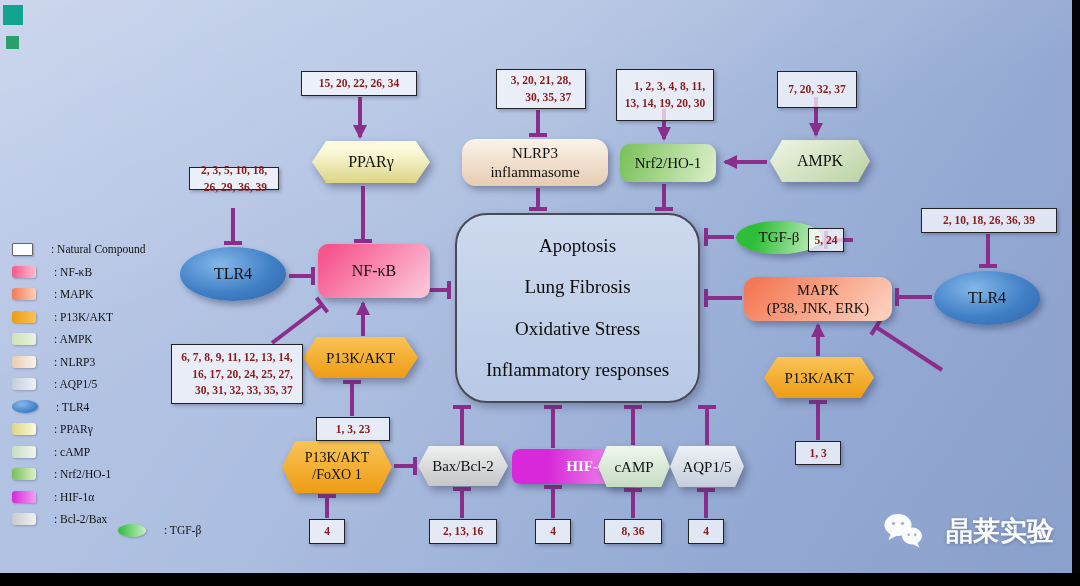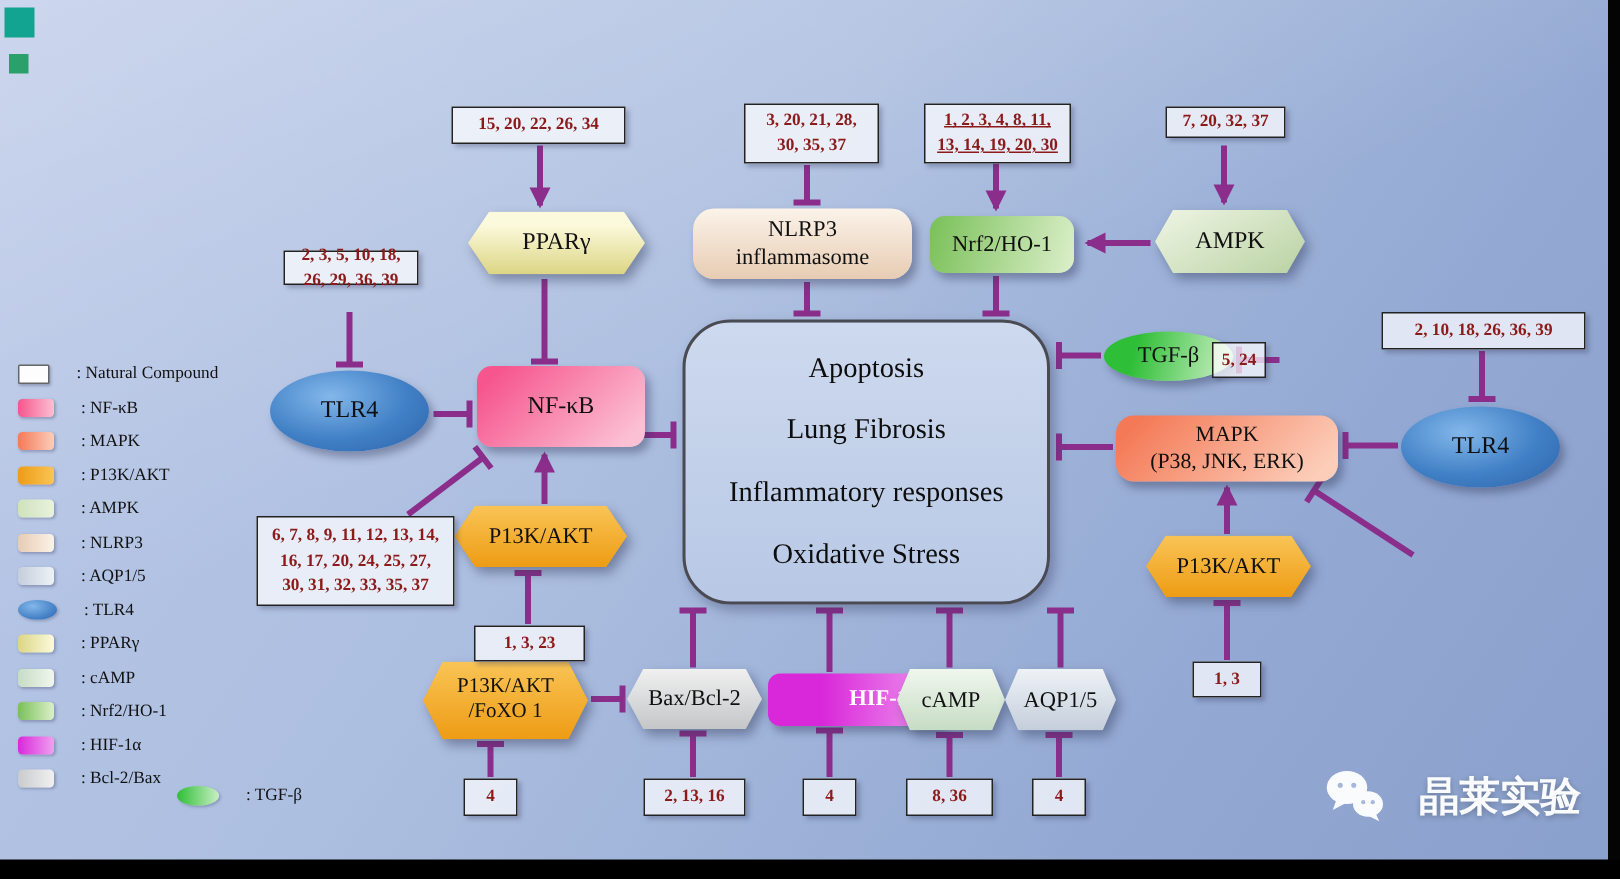--- a/index.html
+++ b/index.html
@@ -65,27 +65,27 @@
     display:flex;flex-direction:column;justify-content:space-around;
     align-items:center;padding:10px 12px;font-size:19px;color:#0d0d0d;
     box-shadow:3px 4px 8px rgba(45,50,85,.35);
   }
 
   
   .numbox{
     position:absolute;border:1px solid #222;box-sizing:border-box;
     background:rgba(253,253,255,.72);color:#8B1A1A;font-weight:bold;
     font-size:11.5px;line-height:1.45;display:flex;align-items:center;
-    justify-content:center;text-align:center;white-space:pre-line;padding:1px 3px;
+    justify-content:center;text-align:right;white-space:pre-line;padding:1px 3px;
     box-shadow:2px 2px 3px rgba(45,50,85,.30);
   }
   .b1{left:301px;top:71px;width:116px;height:25px;}
   .b2{left:496px;top:69px;width:90px;height:40px;}
-  .b3{left:616px;top:69px;width:98px;height:40px;text-decoration:underline;}
-  .b4{left:777px;top:71px;width:80px;height:21px;}
+  .b3{left:616px;top:69px;width:98px;height:52px;}
+  .b4{left:777px;top:71px;width:80px;height:37px;}
   .b5{left:189px;top:167px;width:90px;height:23px;}
   .b6{left:171px;top:344px;width:132px;height:60px;}
   .b7{left:316px;top:417px;width:74px;height:24px;}
   .b8{left:309px;top:519px;width:36px;height:25px;}
   .b9{left:429px;top:519px;width:68px;height:25px;}
   .b10{left:535px;top:519px;width:36px;height:25px;}
   .b11{left:604px;top:519px;width:58px;height:25px;}
   .b12{left:688px;top:519px;width:36px;height:25px;}
   .b13{left:808px;top:228px;width:36px;height:24px;}
   .b14{left:921px;top:208px;width:136px;height:25px;}
@@ -171,22 +171,22 @@
       <line x1="932" y1="297" x2="897" y2="297" marker-end="url(#tbar)"></line>
       <line x1="988" y1="234" x2="988" y2="266" marker-end="url(#tbar)"></line>
       <line x1="818" y1="440" x2="818" y2="402" marker-end="url(#tbar)"></line>
       <line x1="942" y1="370" x2="876" y2="327" marker-end="url(#tbar)"></line>
     </g>
   </svg>
 
   <div class="center-box">
     <div>Apoptosis</div>
     <div>Lung Fibrosis</div>
+    <div>Oxidative Stress</div>
     <div>Inflammatory responses</div>
-    <div>Oxidative Stress</div>
   </div>
 
   <div class="hexw n-pparg">
     <div class="hex bg-pparg">PPARγ</div>
   </div>
   <div class="node n-nlrp3 bg-nlrp3">NLRP3
 inflammasome</div>
   <div class="node n-nrf2 bg-nrf2">Nrf2/HO-1</div>
   <div class="hexw n-ampk">
     <div class="hex bg-ampk">AMPK</div>

